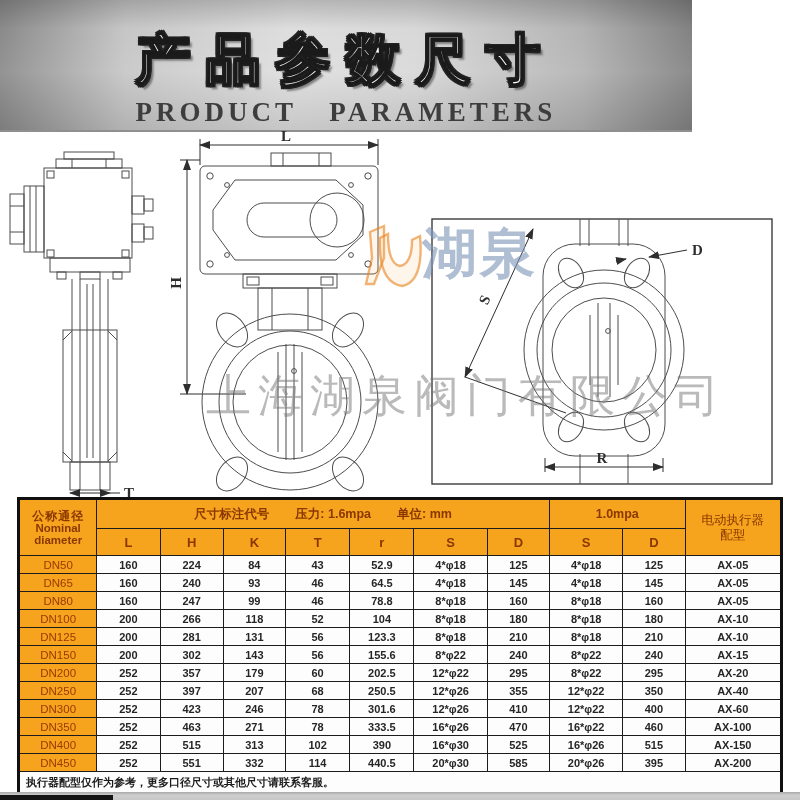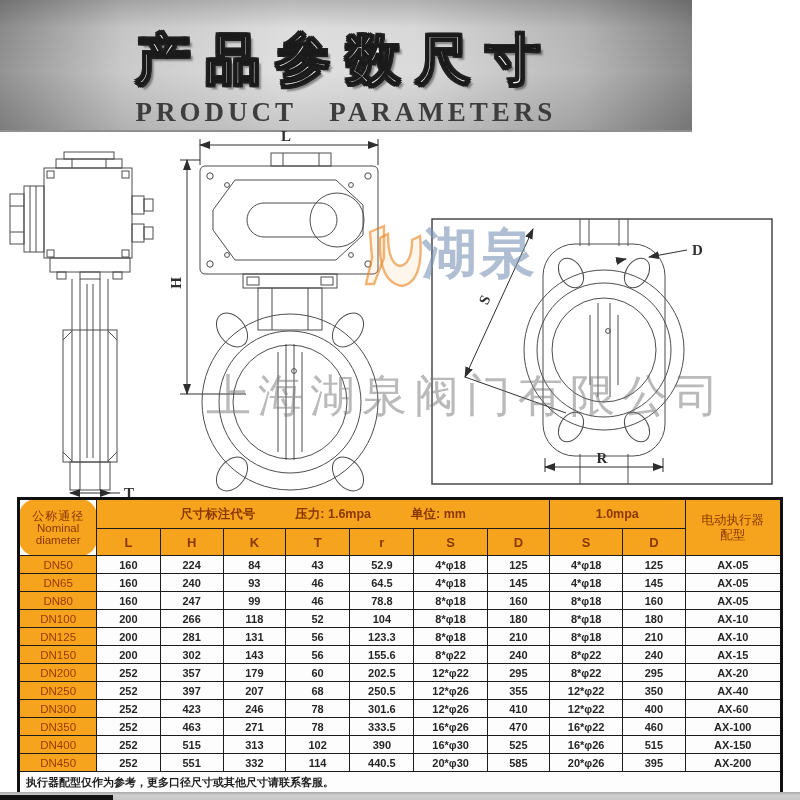--- a/index.html
+++ b/index.html
@@ -31,24 +31,24 @@
     color:rgba(118,118,118,.5);white-space:nowrap;pointer-events:none;}
 
   
   .table-wrap{position:absolute;left:17px;top:497px;width:768px;z-index:3;}
   table.ptable{border-collapse:collapse;table-layout:fixed;width:766px;background:#fdfdfd;
     border:3px solid #101010;}
   .ptable th,.ptable td{border:1.5px solid #1c1c1c;text-align:center;padding:0;overflow:hidden;white-space:nowrap;}
   .ptable th{background:#F6A41D;color:#8A3700;}
   .hrow1 th{height:28px;font-size:12.5px;font-weight:700;}
   .hrow2 th{height:26px;font-size:13px;font-weight:700;}
-  th.nominal{font-size:11.5px;line-height:12px;font-weight:400;border-radius:17px;}
+  th.nominal{font-size:11.5px;line-height:12px;font-weight:700;}
   th.nominal .cn{font-size:12px;letter-spacing:1px;}
   th.actuator{font-size:12.5px;line-height:15px;font-weight:400;}
-  .hdr-flex{display:flex;justify-content:center;align-items:center;gap:40px;}
+  .hdr-flex{display:flex;justify-content:center;align-items:center;gap:26px;}
   .ptable tr.data{height:18px;}
   .ptable tr.data td{font-size:11px;font-weight:600;color:#262626;background:#fdfdfd;}
   .ptable tr.data td.dn{background:#F6A41D;color:#9a3a00;font-weight:400;font-size:11.5px;}
   .ptable tr.noterow td{height:21px;text-align:left;font-size:11px;font-weight:700;color:#1c1c1c;
     padding-left:6px;background:#fdfdfd;}
 
   
   .bottom-strip{position:absolute;left:0;top:792px;width:800px;height:8px;z-index:4;
     background:linear-gradient(180deg,#a8a8a8 0%,#cfcfcf 40%,#c7c7c7 100%);}
   .bottom-bar{position:absolute;left:0;top:2.5px;width:113px;height:5.5px;background:#141414;}

